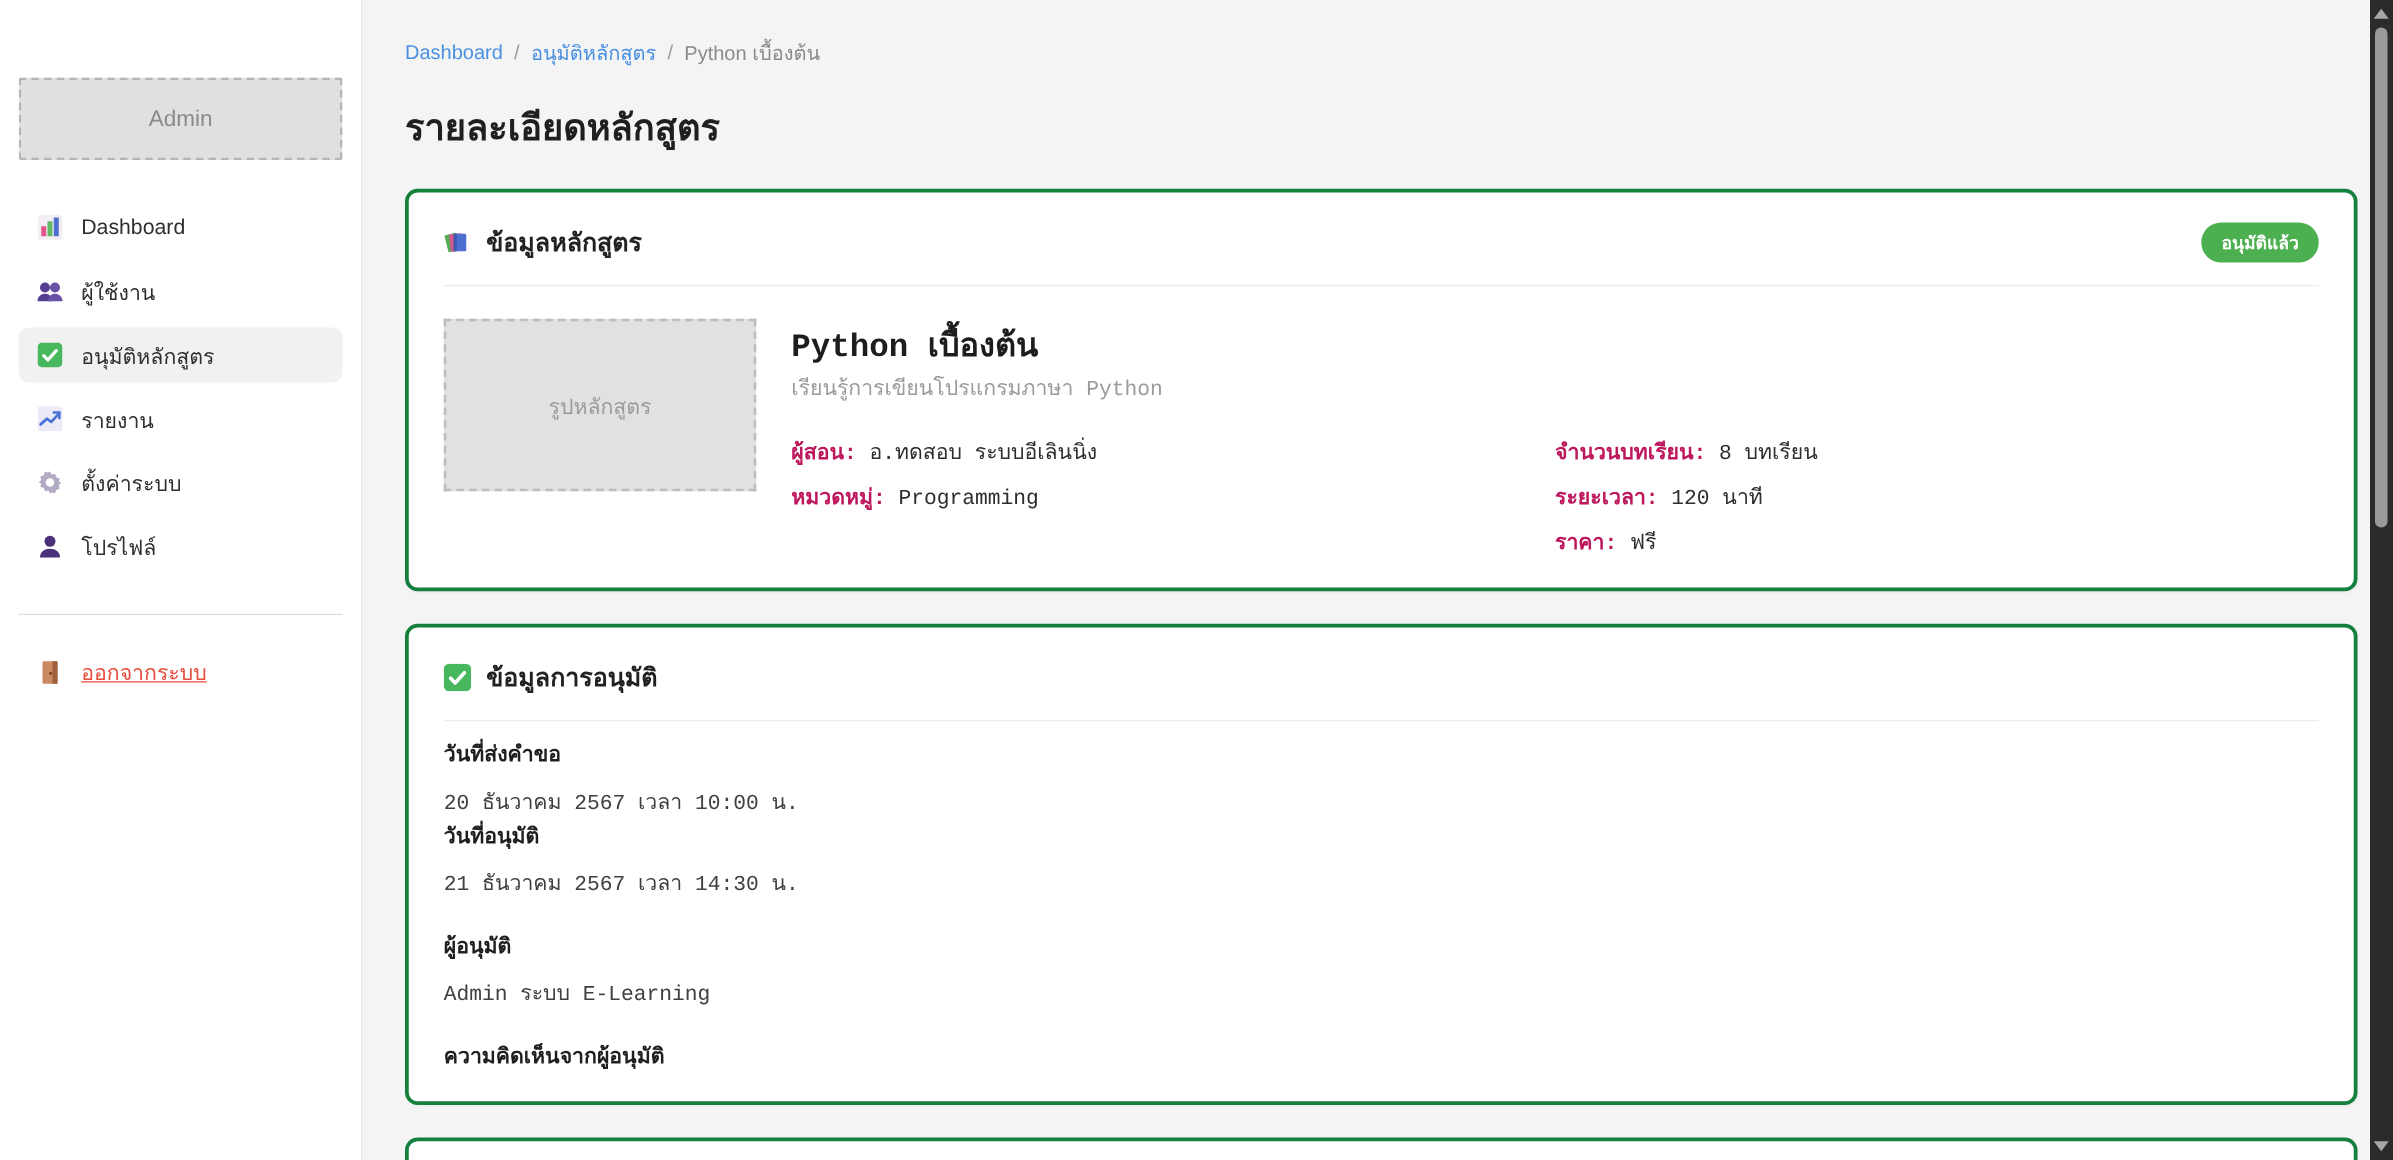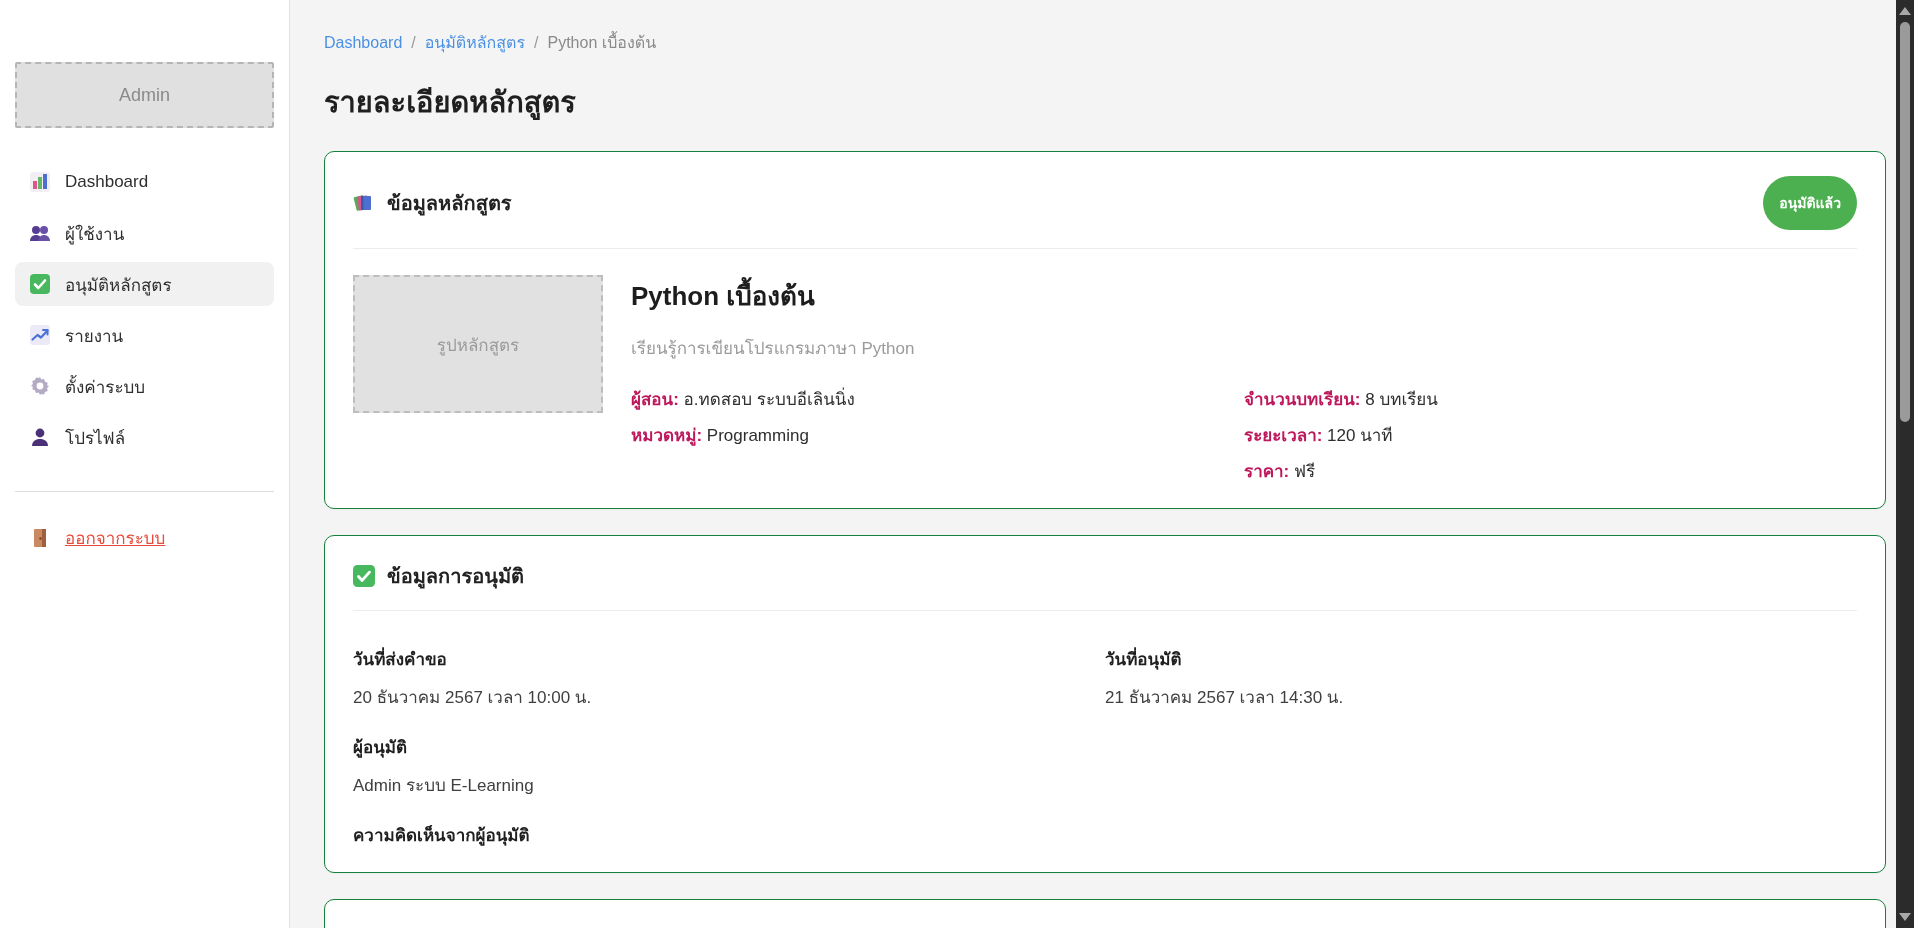--- a/index.html
+++ b/index.html
@@ -54,55 +54,56 @@
     background: #f4f4f4;
   }
   .breadcrumb { font-size: 16px; color: #8a8a8a; display: flex; gap: 9px; align-items: center; }
   .breadcrumb .crumb-link { color: #4a90e2; text-decoration: none; cursor: pointer; }
   .breadcrumb .crumb-sep { color: #9a9a9a; }
   .breadcrumb .crumb-current { color: #8a8a8a; }
   .page-title { margin-top: 24px; font-size: 29px; font-weight: bold; color: #1f1f1f; }
 
   .card {
     background: #ffffff;
-    border: 1px solid #15803d;
+    border: 3px solid #15803d;
     border-radius: 10px;
     padding: 24px 28px;
     margin-top: 26px;
     box-shadow: 0 1px 2px rgba(0,0,0,0.03);
+    font-family: Liberation Mono, monospace;
   }
   .card-header { display: flex; align-items: center; gap: 12px; }
   .card-title { font-size: 20px; font-weight: bold; color: #222; }
   .card-header .spacer { flex: 1; }
   .badge-approved {
     background: #4caf50; color: #fff;
     font-size: 14px; font-weight: bold;
-    padding: 16px 16px; border-radius: 999px;
+    padding: 5px 16px; border-radius: 999px;
   }
   .card-divider { border: none; border-top: 1px solid #ececec; margin: 18px 0 0 0; }
 
   
   .course-row { display: flex; margin-top: 26px; gap: 28px; }
   .course-image {
     width: 250px; height: 138px; flex: none;
     background: #e1e1e1;
     border: 2px dashed #bdbdbd;
     display: flex; align-items: center; justify-content: center;
     color: #9b9b9b; font-size: 17px;
   }
   .course-info { flex: 1; }
   .course-name { font-size: 26px; font-weight: bold; color: #1d1d1d; }
-  .course-desc { margin-top: 18px; font-size: 17px; color: #9b9b9b; }
+  .course-desc { margin-top: 0; font-size: 17px; color: #9b9b9b; }
   .course-meta { display: flex; margin-top: 24px; }
   .meta-col { flex: 1; display: flex; flex-direction: column; gap: 9px; }
   .meta-line { font-size: 17px; color: #2e2e2e; }
   .meta-line b { color: #be185d; }
 
   
-  .approval-grid { display: flex; margin-top: 34px; }
+  .approval-grid { display: flex; margin-top: 12px; flex-direction: column; }
   .approval-grid .field { flex: 1; }
   .field-label { font-size: 17px; font-weight: bold; color: #1f1f1f; }
   .field-value { font-size: 17px; color: #404040; margin-top: 11px; }
   .field-block { margin-top: 23px; }
 
   
   .scrollbar {
     position: fixed; top: 0; right: 0; bottom: 0;
     width: 18px; background: #2b2b2b;
     z-index: 50;

